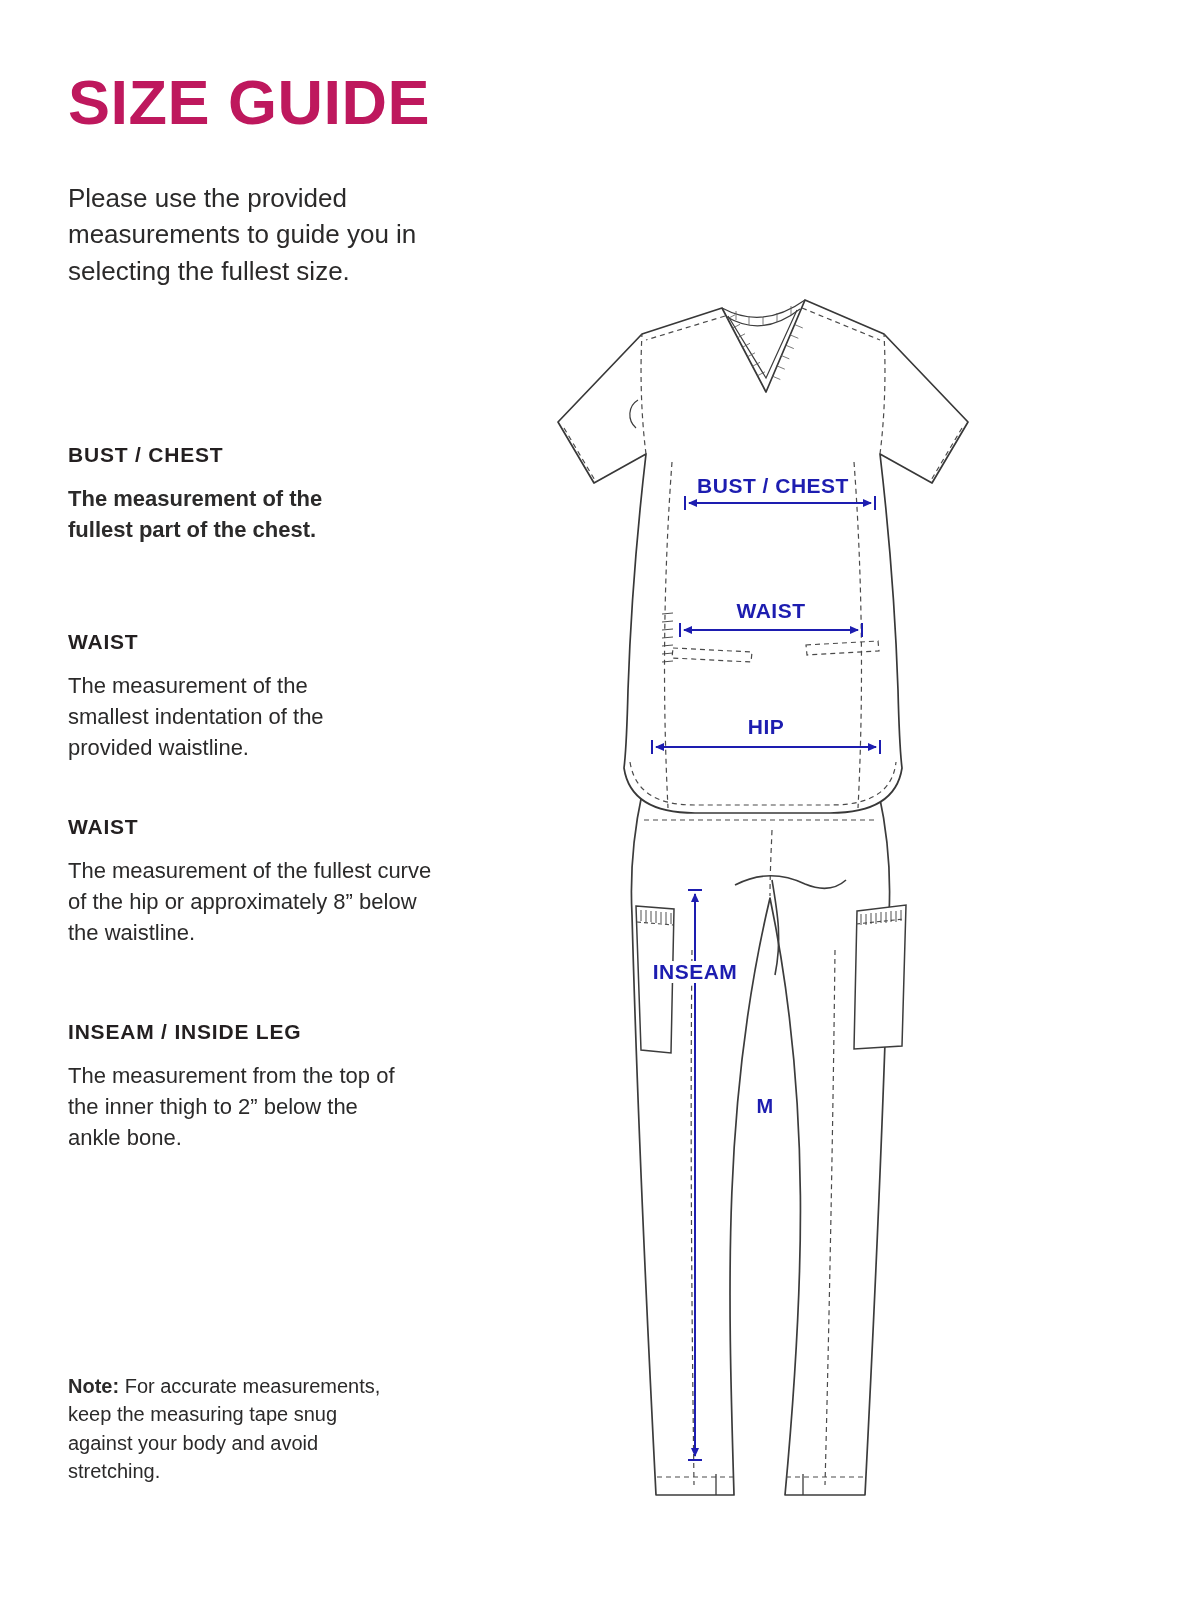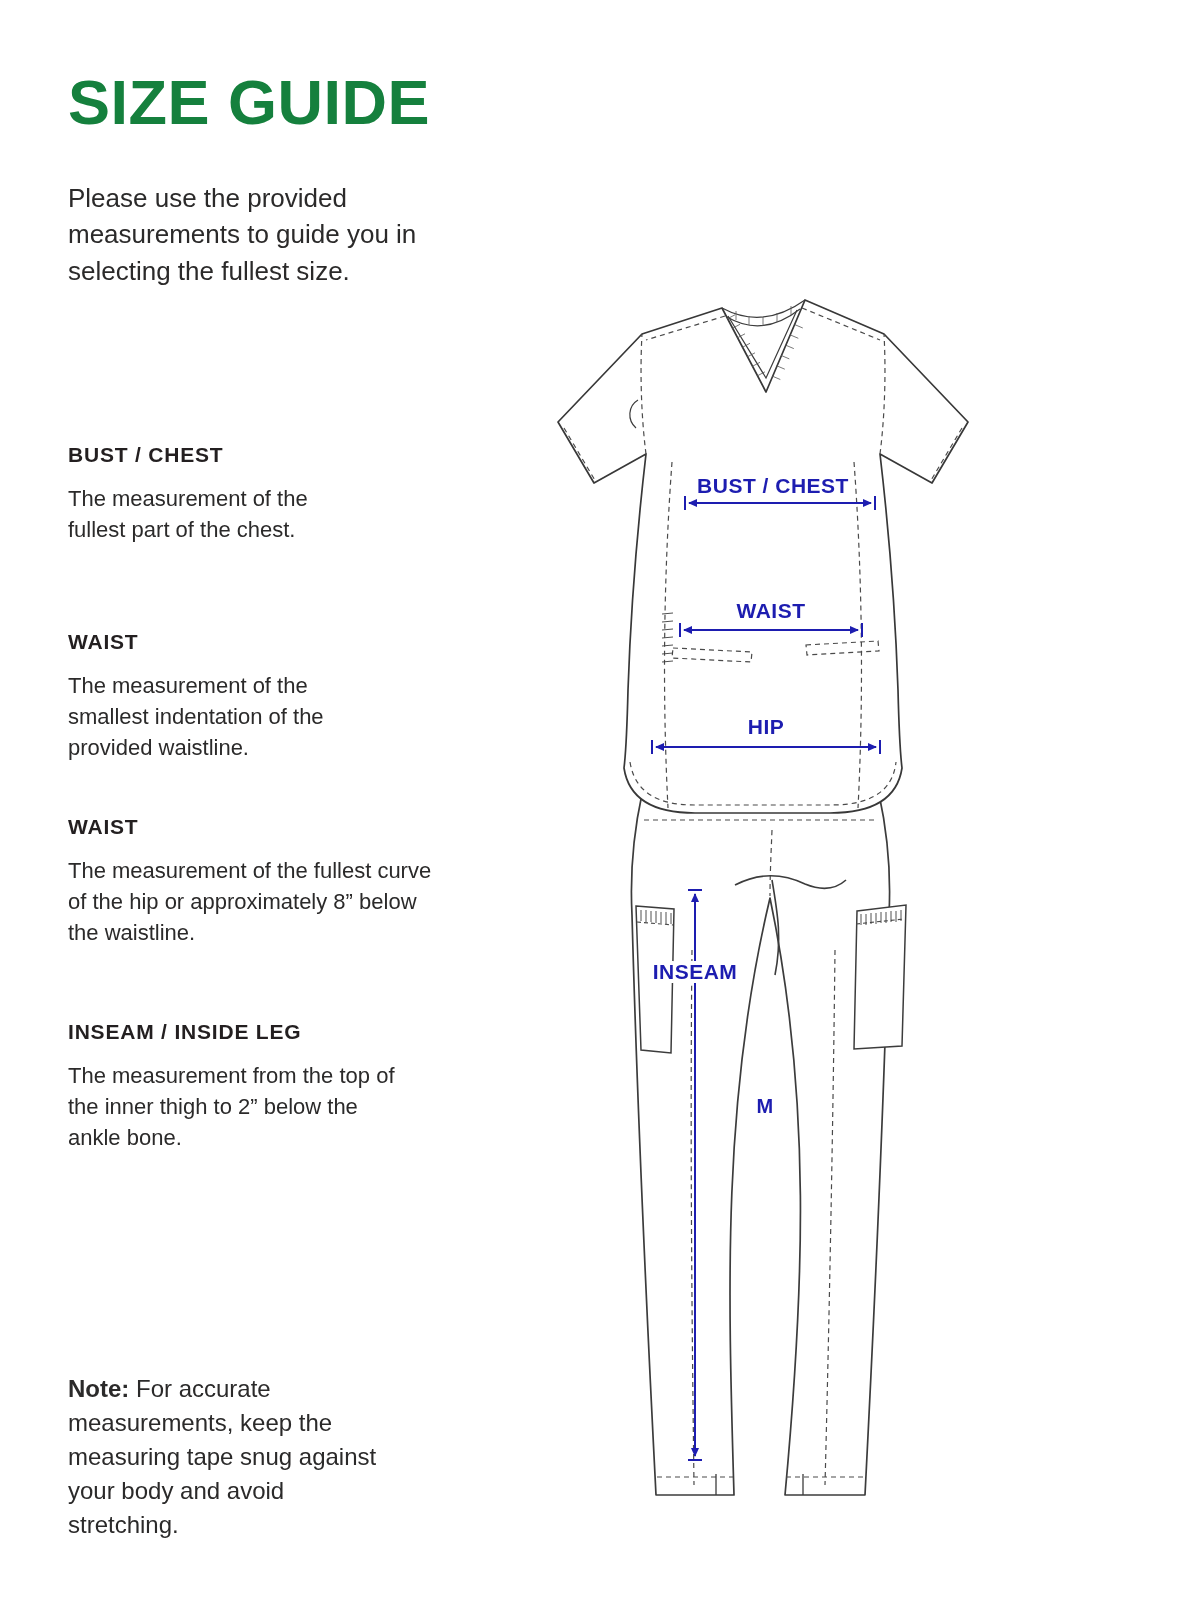--- a/index.html
+++ b/index.html
@@ -1,31 +1,31 @@
 <!DOCTYPE html>
 <html><head>
 <meta charset="utf-8">
 <style>
   * { margin:0; padding:0; box-sizing:border-box; }
   html,body { background:#ffffff; }
   body { font-family:"Liberation Sans", sans-serif; color:#231f20; }
   .page { position:relative; width:1200px; height:1600px; background:#fff; overflow:hidden; }
 
-  .title { position:absolute; left:68px; top:66px; font-size:63px; font-weight:700; letter-spacing:0.5px; color:#15803d; }
+  .title { position:absolute; left:68px; top:66px; font-size:63px; font-weight:700; letter-spacing:0.5px; color:#be185d; }
   .intro { position:absolute; left:68px; top:180px; width:430px; font-size:26px; line-height:1.4; color:#2b2a2a; }
 
   .def { position:absolute; left:68px; }
   .def h2 { font-size:21px; font-weight:700; letter-spacing:0.8px; color:#231f20; margin-bottom:16px; }
   .def p { font-size:22px; line-height:1.42; color:#2b2a2a; }
-  #def-0 { top:443px; } #def-0 p { width:270px; }
+  #def-0 { top:443px; } #def-0 p { width:270px;font-weight:bold; }
   #def-1 { top:630px; } #def-1 p { width:295px; }
   #def-2 { top:815px; } #def-2 p { width:375px; }
   #def-3 { top:1020px; } #def-3 p { width:340px; }
 
-  .note { position:absolute; left:68px; top:1372px; width:330px; font-size:24px; line-height:1.42; color:#2b2a2a; }
+  .note { position:absolute; left:68px; top:1372px; width:330px; font-size:20px; line-height:1.42; color:#2b2a2a; }
   .note .note-label { font-weight:700; }
 
   .diagram { position:absolute; left:520px; top:270px; }
   .diagram text { font:700 21px "Liberation Sans", sans-serif; letter-spacing:0.5px; }
   .diagram text.size-m { font-size:20px; }
 </style>
 </head>
 <body>
 
 <div class="page">

